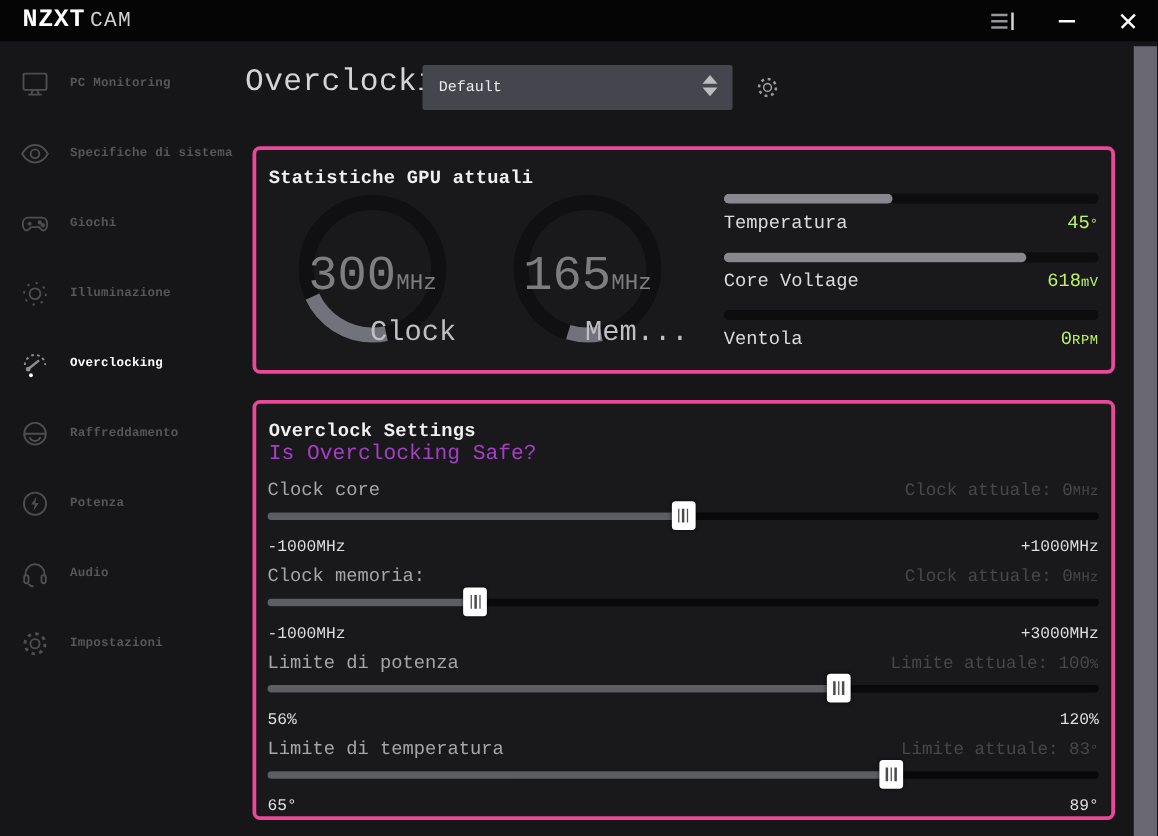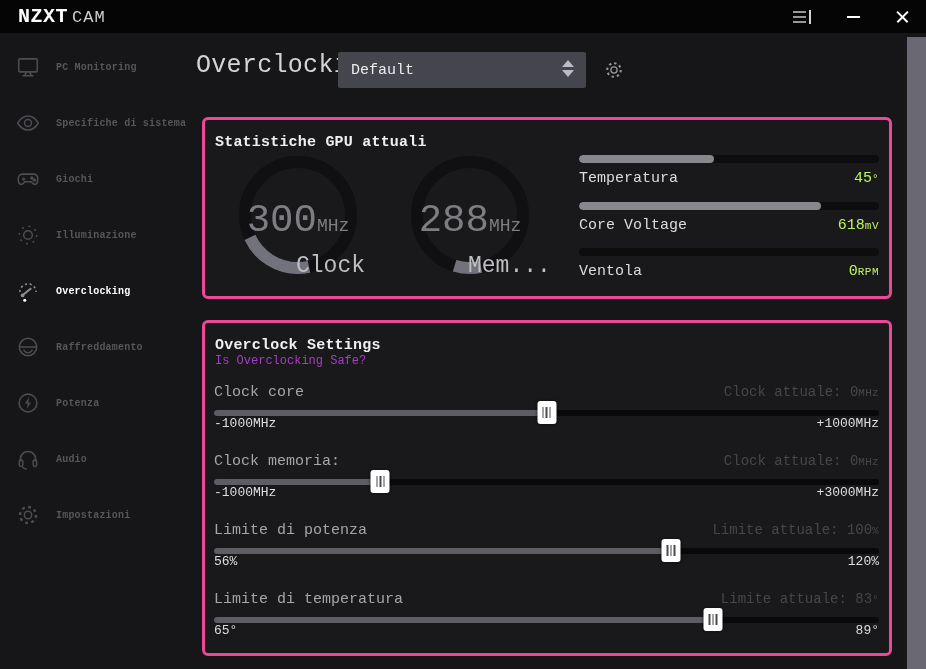--- a/index.html
+++ b/index.html
@@ -30,21 +30,21 @@
   .sidebar { position:absolute; left:0; top:39px; width:195px; }
   .side-item { height:56px; display:flex; align-items:center; padding-left:14px; cursor:pointer; }
   .side-icon { width:28px; height:28px; display:flex; align-items:center; justify-content:center; color:#4d4d52; flex:none; }
   .side-item.active .side-icon { color:#8e8e93; }
   .side-label { margin-left:14px; font-size:10px; font-weight:700; color:#56565b; letter-spacing:.2px; }
   .side-item.active .side-label { color:#ffffff; }
   .side-icon svg { width:26px; height:26px; }
   
   .page-title { position:absolute; left:196px; top:51px; font-size:25px; font-weight:300; color:#d4d4d7; letter-spacing:.3px; }
   .profile-select { position:absolute; left:338px; top:52px; width:248px; height:36px; background:var(--dropdown-bg,#45454d); border-radius:2px; display:flex; align-items:center; cursor:pointer; }
-  .profile-value { margin-left:13px; font-size:15px; font-weight:400; color:#ececee; }
+  .profile-value { margin-left:13px; font-size:12px; font-weight:400; color:#ececee; }
   .spinner { position:absolute; right:12px; top:8px; display:flex; flex-direction:column; gap:3px; }
   .spinner .up { width:0; height:0; border-left:6px solid transparent; border-right:6px solid transparent; border-bottom:7px solid #bcbcc1; }
   .spinner .down { width:0; height:0; border-left:6px solid transparent; border-right:6px solid transparent; border-top:7px solid #bcbcc1; }
   .header-gear { position:absolute; left:603px; top:59px; width:22px; height:22px; color:#97979b; cursor:pointer; }
   .header-gear svg { width:22px; height:22px; }
   
   .card { position:absolute; left:202px; width:690px; background:#19191b; border:3px solid #ec4899; border-radius:6px; }
   .card-stats { top:117px; height:182px; }
   .card-oc { top:320px; height:336px; }
   .card-title { position:absolute; left:10px; top:14px; font-size:15px; font-weight:700; color:#efeff1; letter-spacing:.2px; }
@@ -60,31 +60,31 @@
   
   .meters { position:absolute; left:374px; top:35px; width:300px; }
   .meter { position:absolute; left:0; width:300px; }
   .meter-track { height:8px; background:#0d0d0e; border-radius:4px; overflow:hidden; }
   .meter-fill { height:8px; background:var(--meter-fill,#87878d); border-radius:4px; width:calc(var(--p,0)*1%); }
   .meter-row { display:flex; justify-content:space-between; align-items:baseline; margin-top:7px; }
   .meter-label { font-size:15px; font-weight:300; color:#dcdcde; }
   .meter-value { font-size:15px; font-weight:300; color:#bef264; }
   .meter-value .unit { font-size:11px; letter-spacing:.5px; }
   
-  .safe-link { position:absolute; left:10px; top:31px; font-size:12px; font-weight:400; color:var(--accent,#a53ec6); cursor:pointer; }
+  .safe-link { position:absolute; left:10px; top:31px; font-size:17px; font-weight:400; color:var(--accent,#a53ec6); cursor:pointer; }
   .slider-group { position:absolute; left:9px; width:665px; }
   .slider-head { display:flex; justify-content:space-between; align-items:baseline; }
   .s-label { font-size:15px; font-weight:300; color:#a6a6aa; }
   .s-current { font-size:14px; font-weight:300; color:#47474b; }
   .s-current .unit { font-size:11px; letter-spacing:.3px; }
   .s-track { position:relative; margin-top:9px; height:6px; background:#09090a; border-radius:3px; cursor:pointer; }
   .s-fill { position:absolute; left:0; top:0; height:6px; width:calc(var(--p,0)*1%); background:var(--slider-fill,#5d5d64); border-radius:3px; }
   .s-thumb { position:absolute; top:-9px; left:calc(var(--p,0)*1%); transform:translateX(-50%); width:19px; height:23px; background:#fff; border-radius:3px; display:flex; align-items:center; justify-content:center; gap:2px; cursor:grab; box-shadow:0 0 3px rgba(0,0,0,.6); }
   .s-thumb i { width:1.5px; height:11px; background:#4a4a4f; }
-  .slider-minmax { display:flex; justify-content:space-between; margin-top:0;text-align:center; }
+  .slider-minmax { display:flex; justify-content:space-between; margin-top:14px;text-align:center; }
   .slider-minmax span { font-size:13px; font-weight:400; color:#dfdfe1; }
   
   .watermark { position:absolute; left:370px; top:296px; width:195px; height:76px; z-index:6; opacity:.95; pointer-events:none; }
   .wm-x { position:absolute; left:18px; top:2px; width:52px; height:66px; }
   .wm-x-dark { position:absolute; left:0; top:0; width:46px; height:66px; background:linear-gradient(135deg,#6a6d72,#232528); clip-path:polygon(0 0, 68% 50%, 0 100%, 0 76%, 32% 50%, 0 24%); }
   .wm-x-blue { position:absolute; left:9px; top:3px; width:44px; height:60px; background:linear-gradient(135deg,var(--wm-blue,#2e7bc4),#122f55); clip-path:polygon(100% 0, 0 50%, 100% 100%, 100% 76%, 34% 50%, 100% 24%); }
   .wm-treme { position:absolute; left:66px; top:8px; font-size:33px; font-weight:700; letter-spacing:1px; background:linear-gradient(180deg,#57a8e8,#1b4d85); -webkit-background-clip:text; background-clip:text; color:transparent; }
   .wm-hw { position:absolute; left:55px; top:48px; width:122px; text-align:right; font-size:15px; font-weight:700; letter-spacing:2px; white-space:nowrap; }
   .wm-hw .hw-l { color:#929294; }
   .wm-hw .hw-r { color:#333335; background:#a5a5a7; padding:0 2px; }
@@ -236,21 +236,21 @@
       </svg>
       <div class="gauge-value"><span class="num">300</span><span class="unit">MHz</span></div>
       <div class="gauge-label">Clock</div>
     </div>
 
     <div class="gauge" style="left:205px">
       <svg class="gauge-svg" viewBox="0 0 120 120">
         <circle class="g-ring" cx="60" cy="60" r="53"></circle>
         <circle class="g-arc" cx="60" cy="60" r="53" pathLength="360" style="--a0: 168; --a1: 197;" stroke-dasharray="29 331" stroke-dashoffset="-78"></circle>
       </svg>
-      <div class="gauge-value"><span class="num">288</span><span class="unit">MHz</span></div>
+      <div class="gauge-value"><span class="num">165</span><span class="unit">MHz</span></div>
       <div class="gauge-label">Mem...</div>
     </div>
 
     <div class="meters">
       <div class="meter" style="top:0">
         <div class="meter-track" style="--p: 45;">
             <div class="meter-fill"></div>
           </div>
         <div class="meter-row">
           <span class="meter-label">Temperatura</span>

